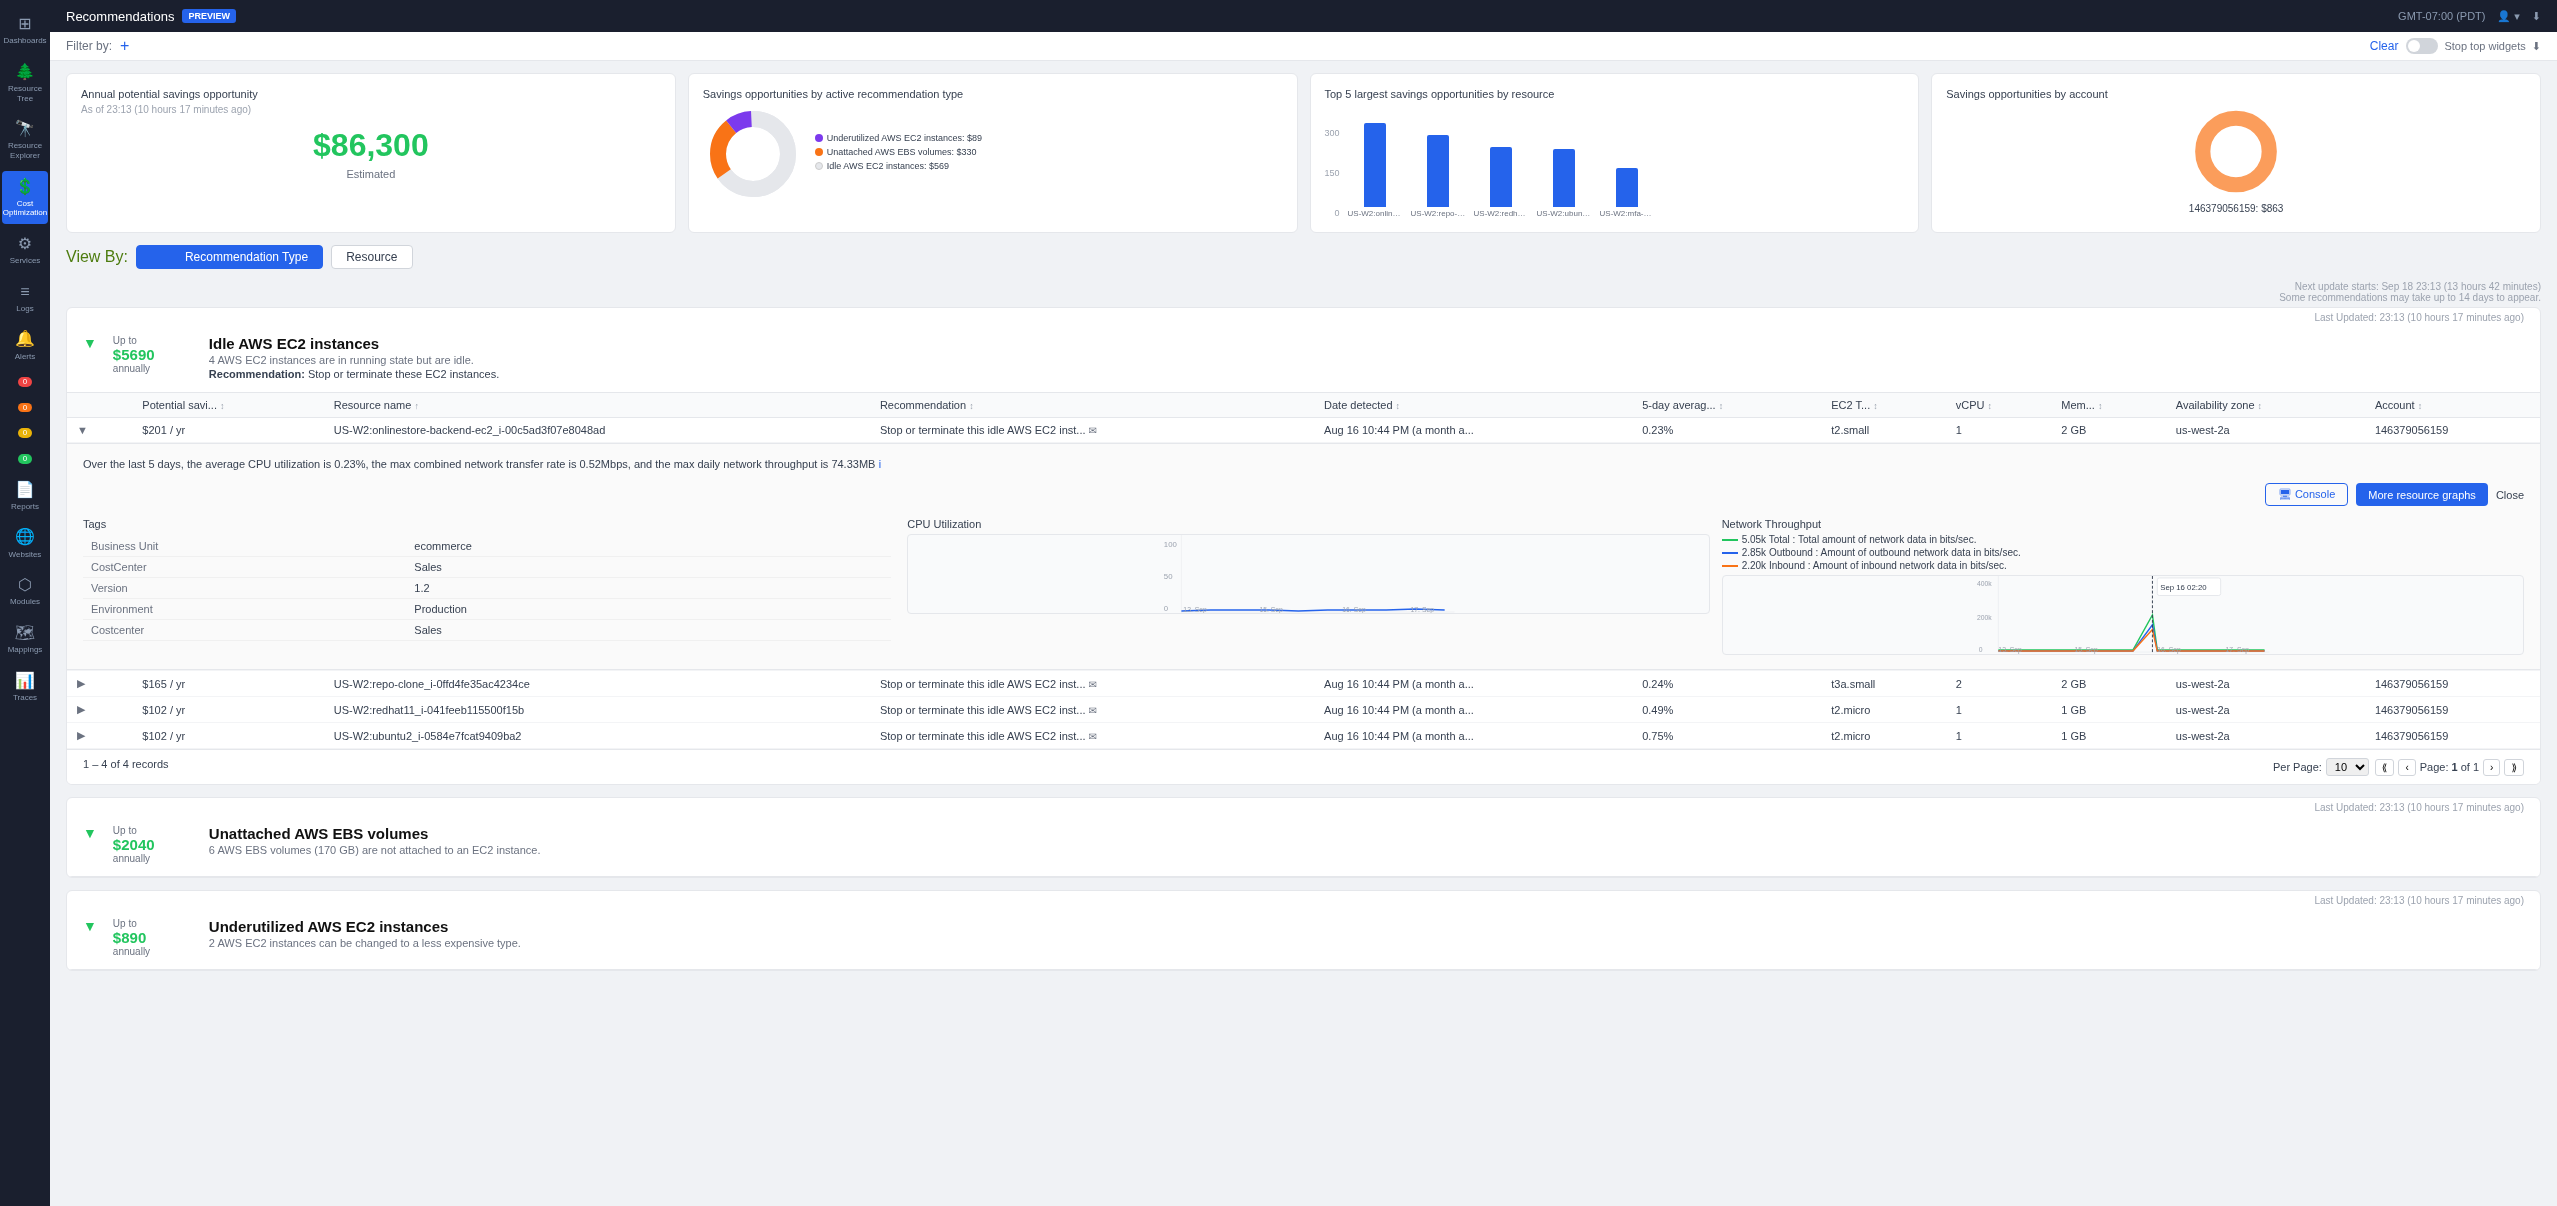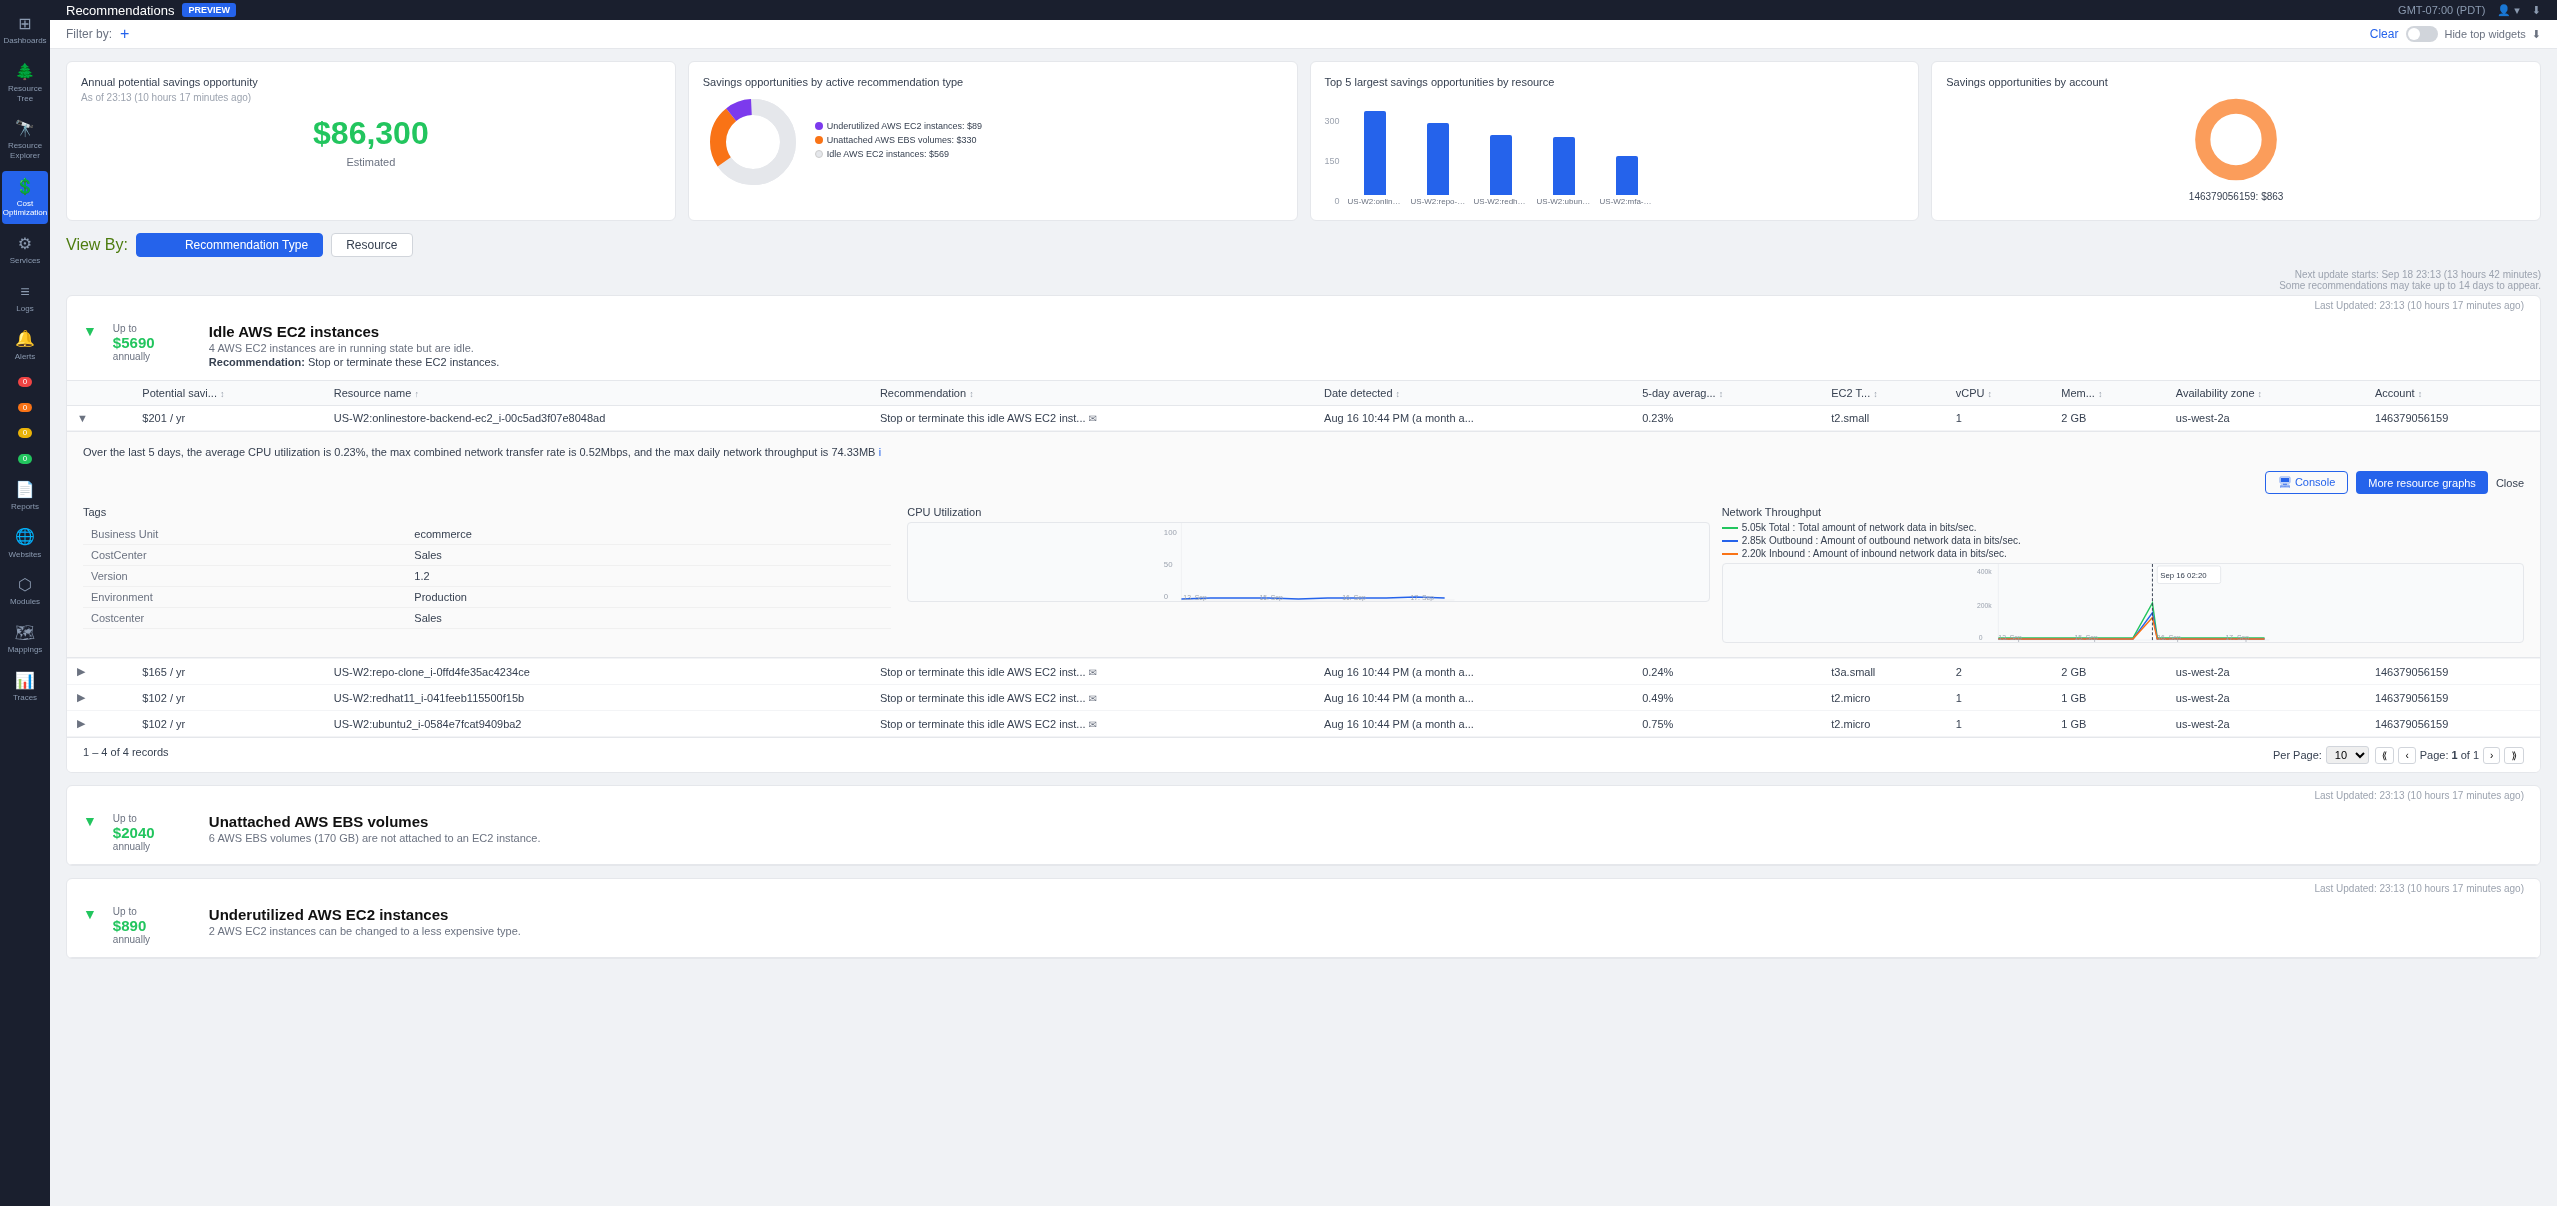--- a/index.html
+++ b/index.html
@@ -12,21 +12,21 @@
     .sidebar-item .icon { font-size: 16px; }
     .sidebar-badge { background: #ef4444; color: #fff; border-radius: 8px; padding: 0 4px; font-size: 8px; min-width: 14px; text-align: center; }
     .sidebar-badge.orange { background: #f97316; }
     .sidebar-badge.yellow { background: #eab308; }
     .sidebar-badge.green { background: #22c55e; }
 
     
     .main { flex: 1; display: flex; flex-direction: column; overflow: hidden; }
 
     
-    .header { background: #1a1f2e; display: flex; align-items: center; justify-content: space-between; padding: 0 16px; height: 20px; flex-shrink: 0; }
+    .header { background: #1a1f2e; display: flex; align-items: center; justify-content: space-between; padding: 0 16px; height: 32px; flex-shrink: 0; }
     .header-left { display: flex; align-items: center; gap: 8px; }
     .header-title { color: #fff; font-size: 13px; font-weight: 500; }
     .preview-badge { background: #2563eb; color: #fff; font-size: 9px; padding: 2px 6px; border-radius: 3px; font-weight: 600; }
     .header-right { display: flex; align-items: center; gap: 12px; color: #8b9ab0; font-size: 11px; justify-content: flex-end; }
 
     
     .filter-bar { background: #fff; border-bottom: 1px solid #e5e7eb; padding: 6px 16px; display: flex; align-items: center; gap: 8px; flex-shrink: 0; }
     .filter-label { font-size: 12px; color: #6b7280; }
     .filter-add { background: none; border: none; color: #2563eb; cursor: pointer; font-size: 16px; line-height: 1; }
     .filter-input { flex: 1; border: none; outline: none; font-size: 12px; }
@@ -192,21 +192,21 @@
 
   <div class="filter-bar">
     <span class="filter-label">Filter by:</span>
     <button class="filter-add">+</button>
     <input class="filter-input" type="text" style="">
     <button class="filter-clear">Clear</button>
     <div class="hide-widgets">
       <div class="toggle">
         <div class="toggle-knob"></div>
       </div>
-      <span>Hide top widgets</span>
+      <span>Stop top widgets</span>
       <span class="download-icon">⬇</span>
     </div>
   </div>
 
   <div class="content">
 
     <div class="widgets-row">
 
       <div class="widget">
         <div class="widget-title">Annual potential savings opportunity</div>

